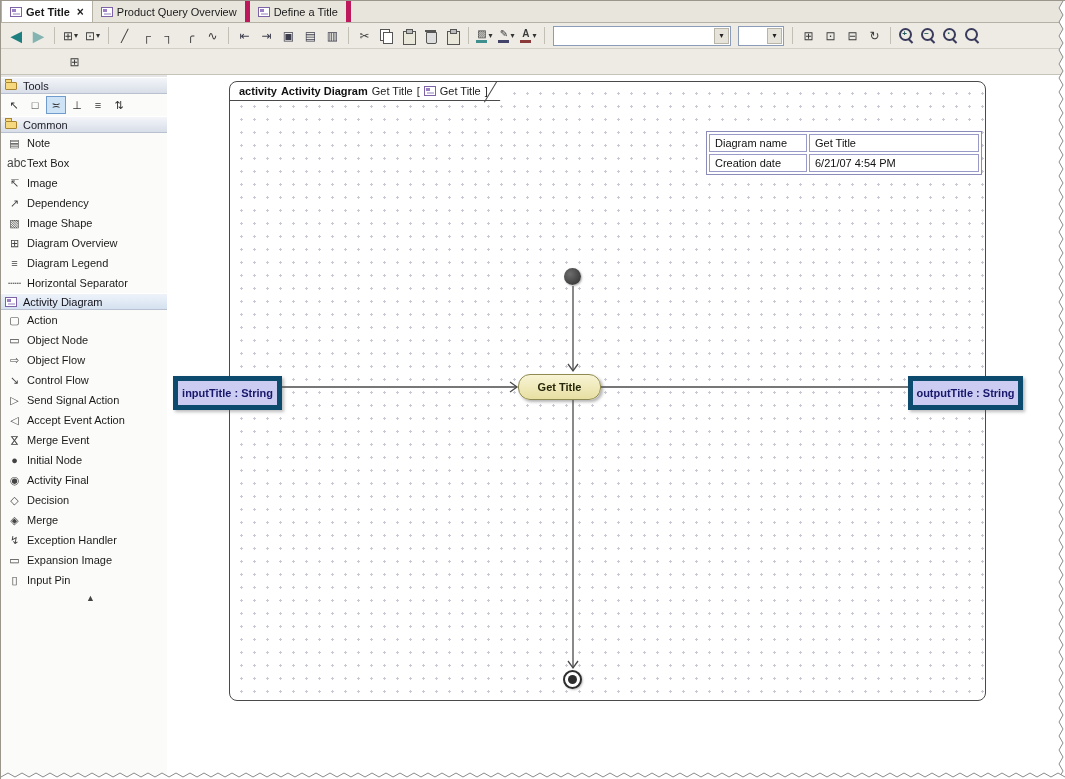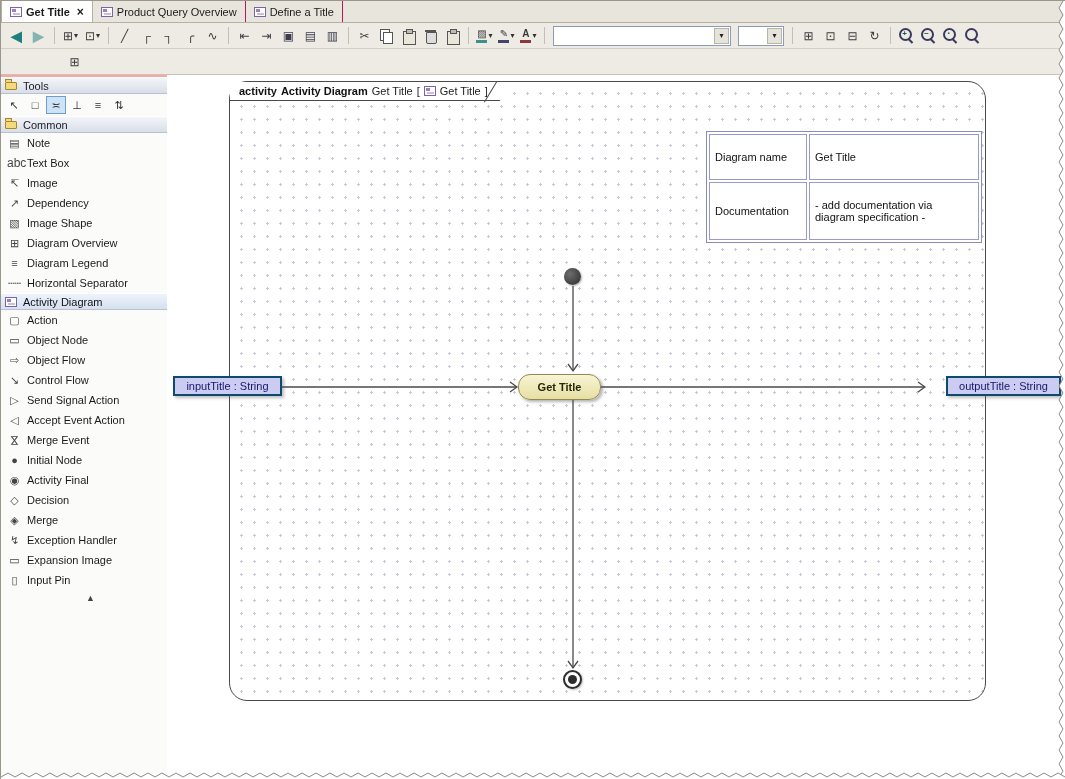--- a/index.html
+++ b/index.html
@@ -1,22 +1,22 @@
 <!DOCTYPE html>
 <html><head>
 <meta charset="utf-8">
 <style>
   *{box-sizing:border-box;margin:0;padding:0}
   html,body{width:1065px;height:779px}
   body{font-family:"Liberation Sans",sans-serif;font-size:11px;color:#222;background:#fff}
-  .app{position:relative;width:1065px;height:779px;overflow:hidden;background:#fca5a5;border-left:1px solid #9a968c;border-top:1px solid #9a968c}
+  .app{position:relative;width:1065px;height:779px;overflow:hidden;background:#e5e5e5;border-left:1px solid #9a968c;border-top:1px solid #9a968c}
 
   
   .tabbar{position:absolute;left:0;top:0;width:100%;height:22px;background:#e8e5dc;border-bottom:1px solid #b5b1a5;display:flex;align-items:flex-end}
-  .tab{display:flex;align-items:center;gap:4px;height:21px;padding:0 8px;border-right:1px solid #be185d;background:#e8e5dc;cursor:default}
+  .tab{display:flex;align-items:center;gap:4px;height:21px;padding:0 8px;border-right:5px solid #be185d;background:#e8e5dc;cursor:default}
   .tab.active{background:#fff;border:1px solid #b5b1a5;border-bottom:none;height:22px}
   .tab-label{white-space:nowrap;color:#1a1a1a}
   .tab.active .tab-label{font-weight:bold}
   .tab-close{font-weight:bold;font-size:12px;margin-left:3px;color:#222}
 
   
   .toolbar{position:absolute;left:0;top:22px;width:100%;height:26px;background:#edebe4;border-bottom:1px solid #d2cfc6;display:flex;align-items:center;padding:0 5px;gap:1px}
   .toolbar2{position:absolute;left:0;top:48px;width:100%;height:26px;background:#edebe4;border-bottom:1px solid #c6c3b9;display:flex;align-items:center;padding:0 5px}
   .tbtn{display:inline-flex;align-items:center;justify-content:center;min-width:21px;height:21px;border:1px solid transparent;background:transparent;font-size:12px;color:#3a3a3a;font-family:inherit;line-height:1}
   .tbtn .caret{font-size:8px;margin-left:1px;color:#333}
@@ -61,32 +61,32 @@
   .pitem .pglyph{width:15px;text-align:center;font-size:11px;color:#444;flex:none;line-height:1}
   .pitem .plabel{flex:1;white-space:nowrap;color:#1a1a1a}
   .pitem .pcaret{font-size:8px;color:#333;padding-right:2px}
   .psection{display:flex;align-items:center;gap:6px;height:17px;padding:0 4px;background:linear-gradient(#eef3fa,#d5e1f0);border-top:1px solid #fff;border-bottom:1px solid #b9c0cf;color:#101018}
   .collapse{height:15px;display:flex;align-items:center;justify-content:center;font-size:9px;color:#444}
   .rot{display:inline-block;transform:rotate(90deg)}
   .g-note{color:#8a7a20}.g-purple{color:#5a4a90}.g-olive{color:#6e6a30}
 
   
   .canvas{position:absolute;left:166px;top:74px;right:0;bottom:0;background:#fff;overflow:hidden}
-  .frame{position:absolute;left:62px;top:6px;width:757px;height:620px;border:1px solid #4a4a4a;border-radius:18px;background-image:radial-gradient(circle,#c9c9d6 1px,rgba(0,0,0,0) 1.3px);background-size:13px 13px;background-position:5px 5px}
+  .frame{position:absolute;left:62px;top:6px;width:757px;height:620px;border:1px solid #4a4a4a;border-radius:8px;background-image:radial-gradient(circle,#c9c9d6 1px,rgba(0,0,0,0) 1.3px);background-size:13px 13px;background-position:5px 5px}
   .frame-label{position:absolute;left:0;top:0;height:19px;display:flex;align-items:center;gap:4px;padding:0 24px 0 9px;background:#fff;border-bottom:1px solid #4a4a4a;border-top-left-radius:10px;clip-path:polygon(0 0,100% 0,calc(100% - 12px) 100%,0 100%)}
   .kw{font-weight:bold;color:#111}
   .info-table{position:absolute;left:539px;top:56px;border-collapse:separate;border-spacing:2px;background:#fff;border:1px solid #8c8cba}
-  .info-table td{border:1px solid #9a9ac8;background:#fff;padding:16px 5px;vertical-align:middle;color:#111}
+  .info-table td{border:1px solid #9a9ac8;background:#fff;padding:2px 5px;vertical-align:middle;color:#111}
   .info-table td.lbl{width:98px}
   .info-table td.val{width:170px}
   .info-table tr.tall td{height:36px}
   .action-node{position:absolute;left:351px;top:299px;width:83px;height:26px;border:1px solid #8f8a50;border-radius:12px;background:linear-gradient(#f8f4d5,#e7dfa2);box-shadow:2px 2px 3px rgba(90,90,90,.45);display:flex;align-items:center;justify-content:center;font-weight:bold;color:#26260a}
-  .object-node{position:absolute;height:20px;background:#ccccf2;border:2px solid #0c4a6e;box-shadow:2px 2px 3px rgba(90,90,90,.4);display:flex;align-items:center;justify-content:center;font-weight:normal;color:#17176b}
+  .object-node{position:absolute;height:34px;background:#ccccf2;border:5px solid #0c4a6e;box-shadow:2px 2px 3px rgba(90,90,90,.4);display:flex;align-items:center;justify-content:center;font-weight:bold;color:#17176b}
   .object-node.in{left:6px;top:301px;width:109px}
-  .object-node.out{left:779px;top:301px;width:115px}
+  .object-node.out{left:741px;top:301px;width:115px}
   .initial-node{position:absolute;left:397px;top:193px;width:17px;height:17px;border-radius:50%;background:radial-gradient(circle at 35% 35%,#6d6d6d,#2b2b2b);box-shadow:1px 1px 2px rgba(90,90,90,.5)}
   .final-node{position:absolute;left:396px;top:595px;width:19px;height:19px;border:2px solid #2d2d2d;border-radius:50%;background:#fff;box-shadow:1px 1px 2px rgba(90,90,90,.4)}
   .final-node::after{content:"";position:absolute;left:3px;top:3px;width:9px;height:9px;border-radius:50%;background:#2d2d2d}
   .edges{position:absolute;left:0;top:0;width:899px;height:705px;pointer-events:none}
 
   
   .torn-right{position:absolute;right:0;top:0;width:8px;height:779px;z-index:60}
   .torn-bottom{position:absolute;left:0;bottom:0;width:1065px;height:8px;z-index:60}
 </style>
 </head>
@@ -398,23 +398,23 @@
       </div>
       <span class="slant" style="position:absolute;left:260px;top:-2px;width:1px;height:24px;background:#4a4a4a;transform:rotate(31deg)"></span>
     </div>
 
     <table class="info-table">
       <tbody>
           <tr>
         <td class="lbl">Diagram name</td>
         <td class="val">Get Title</td>
       </tr>
-      <tr class="tall">
-        <td class="lbl">Documentation</td>
-        <td class="val">- add documentation via diagram specification -</td>
+      <tr>
+        <td class="lbl">Creation date</td>
+        <td class="val">6/21/07 4:54 PM</td>
       </tr>
     </tbody>
       </table>
 
     <svg class="edges" viewBox="0 0 899 705">
       <g stroke="#4a4a4a" stroke-width="1.3" fill="none">
         <path d="M406 211 V296"></path>
         <path d="M401 289 L406 296 L411 289"></path>
         <path d="M115 312 H349"></path>
         <path d="M343 307 L350 312 L343 317"></path>

